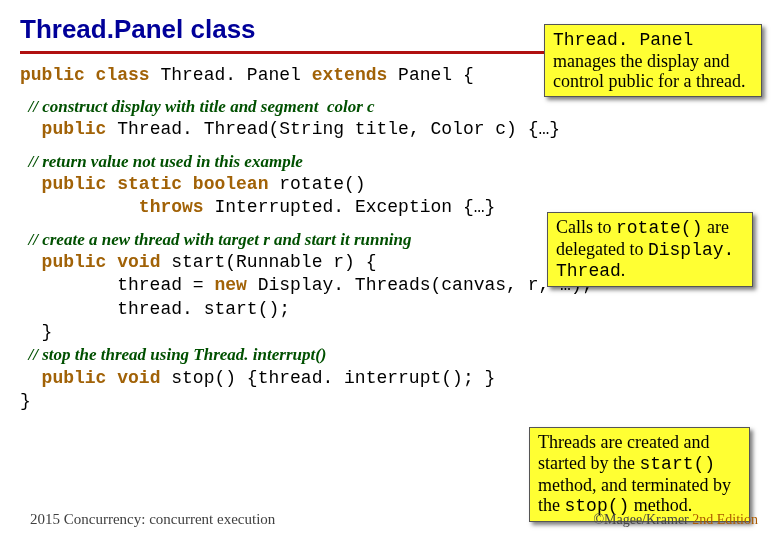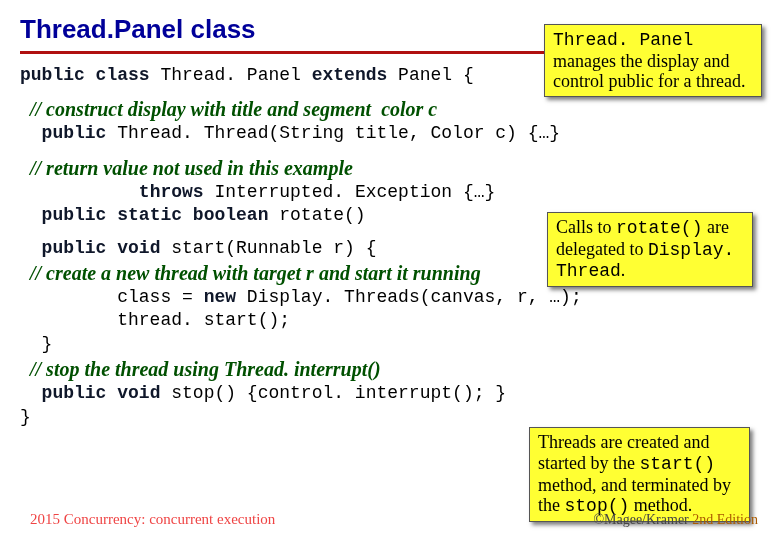--- a/index.html
+++ b/index.html
@@ -26,47 +26,47 @@
     padding-bottom: 6px;
     margin-bottom: 10px;
   }
   .code-area {
     font-family: "Courier New", monospace;
     font-size: 18px;
     line-height: 1.3;
     color: #000;
     position: relative;
   }
-  .kw { color: #0f172a; font-weight: bold; }
+  .kw { color: #a16207; font-weight: bold; }
   .comment {
     color: #005000;
     font-style: italic;
     font-family: "Times New Roman", serif;
-    font-size: 20px;
+    font-size: 17px;
     font-weight: bold;
   }
   .note {
     position: absolute;
     background: #ffff33;
     border: 1px solid #555;
     box-shadow: 3px 3px 4px rgba(0,0,0,.5);
     font-family: "Times New Roman", serif;
     font-size: 18px;
     line-height: 1.15;
     padding: 4px 8px;
     color: #000;
   }
   .note .mono { font-family: "Courier New", monospace; }
   .footer-left {
     position: absolute;
     left: 30px;
     bottom: 12px;
     font-family: "Times New Roman", serif;
     font-size: 15px;
-    color: #ef4444;
+    color: #404040;
   }
   .footer-right {
     position: absolute;
     right: 22px;
     bottom: 12px;
     font-family: "Times New Roman", serif;
     font-size: 14px;
     color: #444;
   }
   .ed { color: #aa5a00; margin-top: 32px; }
@@ -78,30 +78,30 @@
 <div class="slide">
   <div class="title">Thread.Panel class</div>
 
   <div class="code-area" id="code-area">
       <div class="line"><span class="kw">public class </span><span>Thread. Panel </span><span class="kw">extends </span><span>Panel {</span></div>
       <div class="line" style="line-height: 0.5;">&nbsp;</div>
       <div class="line comment">  // construct display with title and segment  color c</div>
       <div class="line"><span>  </span><span class="kw">public </span><span>Thread. Thread(String title, Color c) {…}</span></div>
       <div class="line" style="line-height: 0.5;">&nbsp;</div>
       <div class="line comment">  // return value not used in this example</div>
+      <div class="line"><span>  </span><span class="kw">public static boolean </span><span>rotate()</span></div>
       <div class="line"><span>           </span><span class="kw">throws </span><span>Interrupted. Exception {…}</span></div>
-      <div class="line"><span>  </span><span class="kw">public static boolean </span><span>rotate()</span></div>
       <div class="line" style="line-height: 0.5;">&nbsp;</div>
+      <div class="line comment">  // create a new thread with target r and start it running</div>
       <div class="line"><span>  </span><span class="kw">public void </span><span>start(Runnable r) {</span></div>
-      <div class="line comment">  // create a new thread with target r and start it running</div>
-      <div class="line"><span>         class = </span><span class="kw">new </span><span>Display. Threads(canvas, r, …);</span></div>
+      <div class="line"><span>         thread = </span><span class="kw">new </span><span>Display. Threads(canvas, r, …);</span></div>
       <div class="line"><span>         thread. start();</span></div>
       <div class="line"><span>  }</span></div>
       <div class="line comment">  // stop the thread using Thread. interrupt()</div>
-      <div class="line"><span>  </span><span class="kw">public void </span><span>stop() {control. interrupt(); }</span></div>
+      <div class="line"><span>  </span><span class="kw">public void </span><span>stop() {thread. interrupt(); }</span></div>
       <div class="line"><span>}</span></div>
     </div>
 
   <div class="note" style="top:24px; right:18px; width:200px;">
     <span class="mono">Thread. Panel</span><br>
     <span>manages the display and control public for a thread.</span>
   </div>
 
   <div class="note" style="top:212px; right:27px; width:188px;">
     <span>Calls to </span><span class="mono">rotate()</span><span> are delegated to </span><span class="mono">Display. Thread</span><span>.</span>

